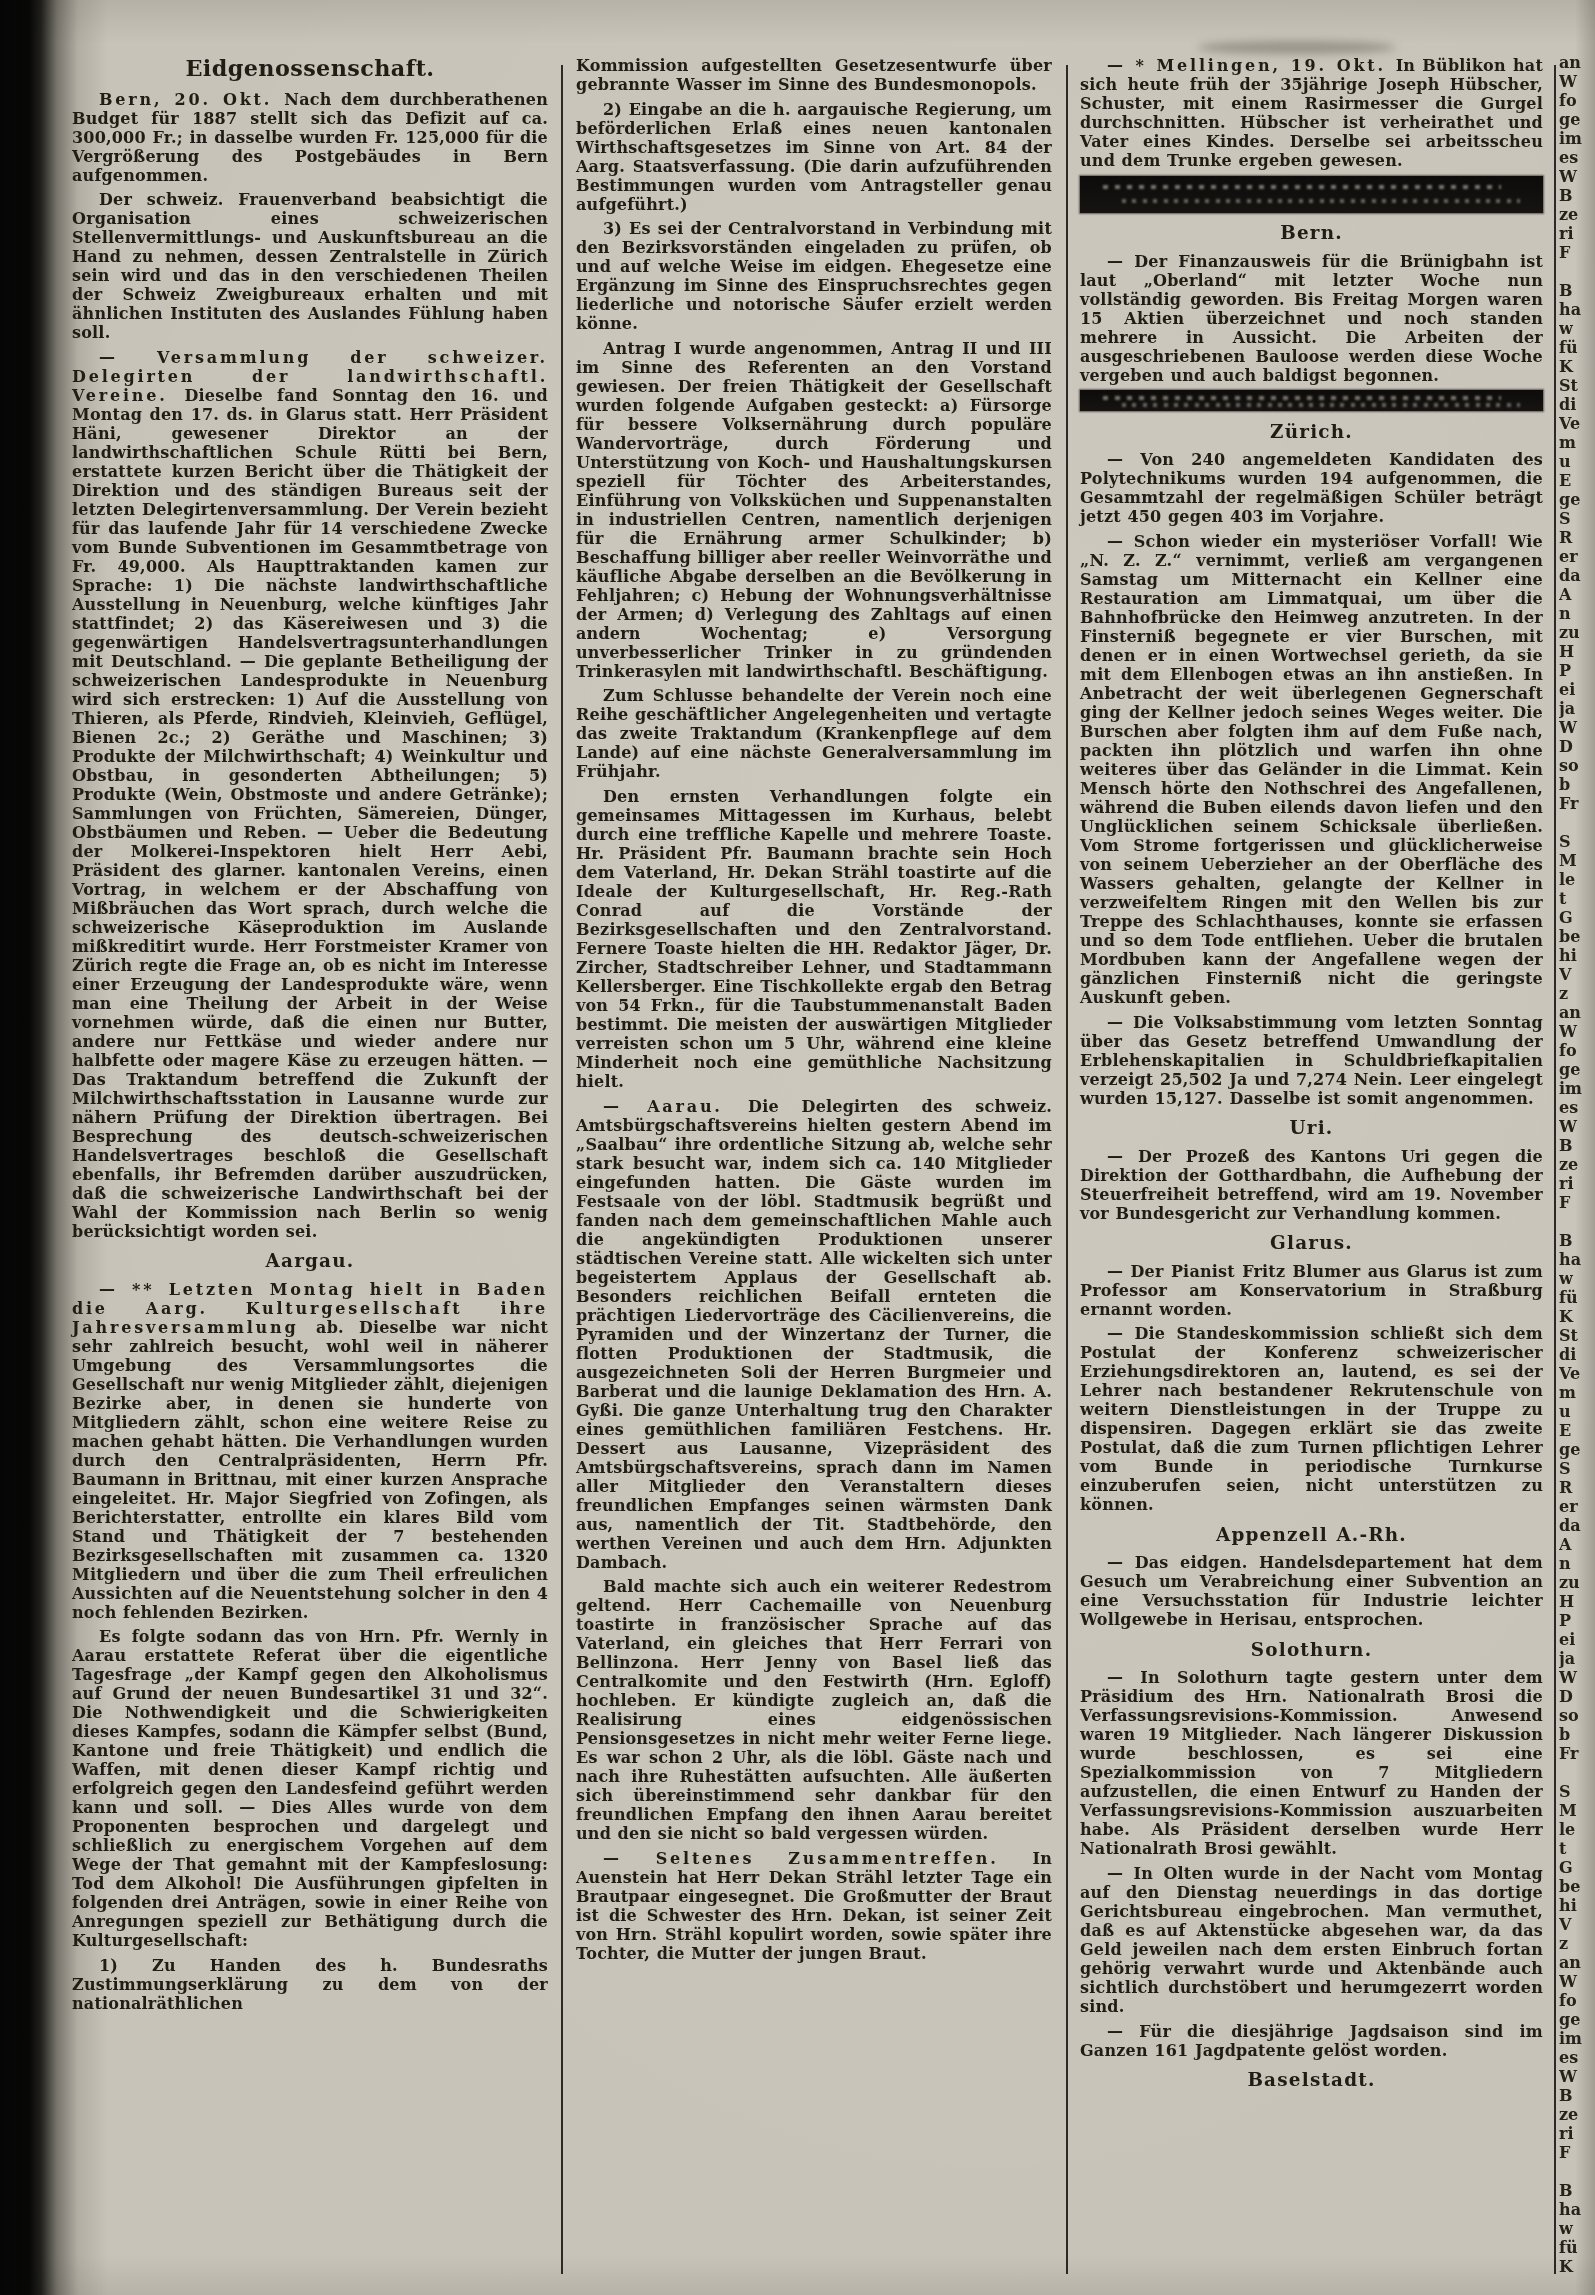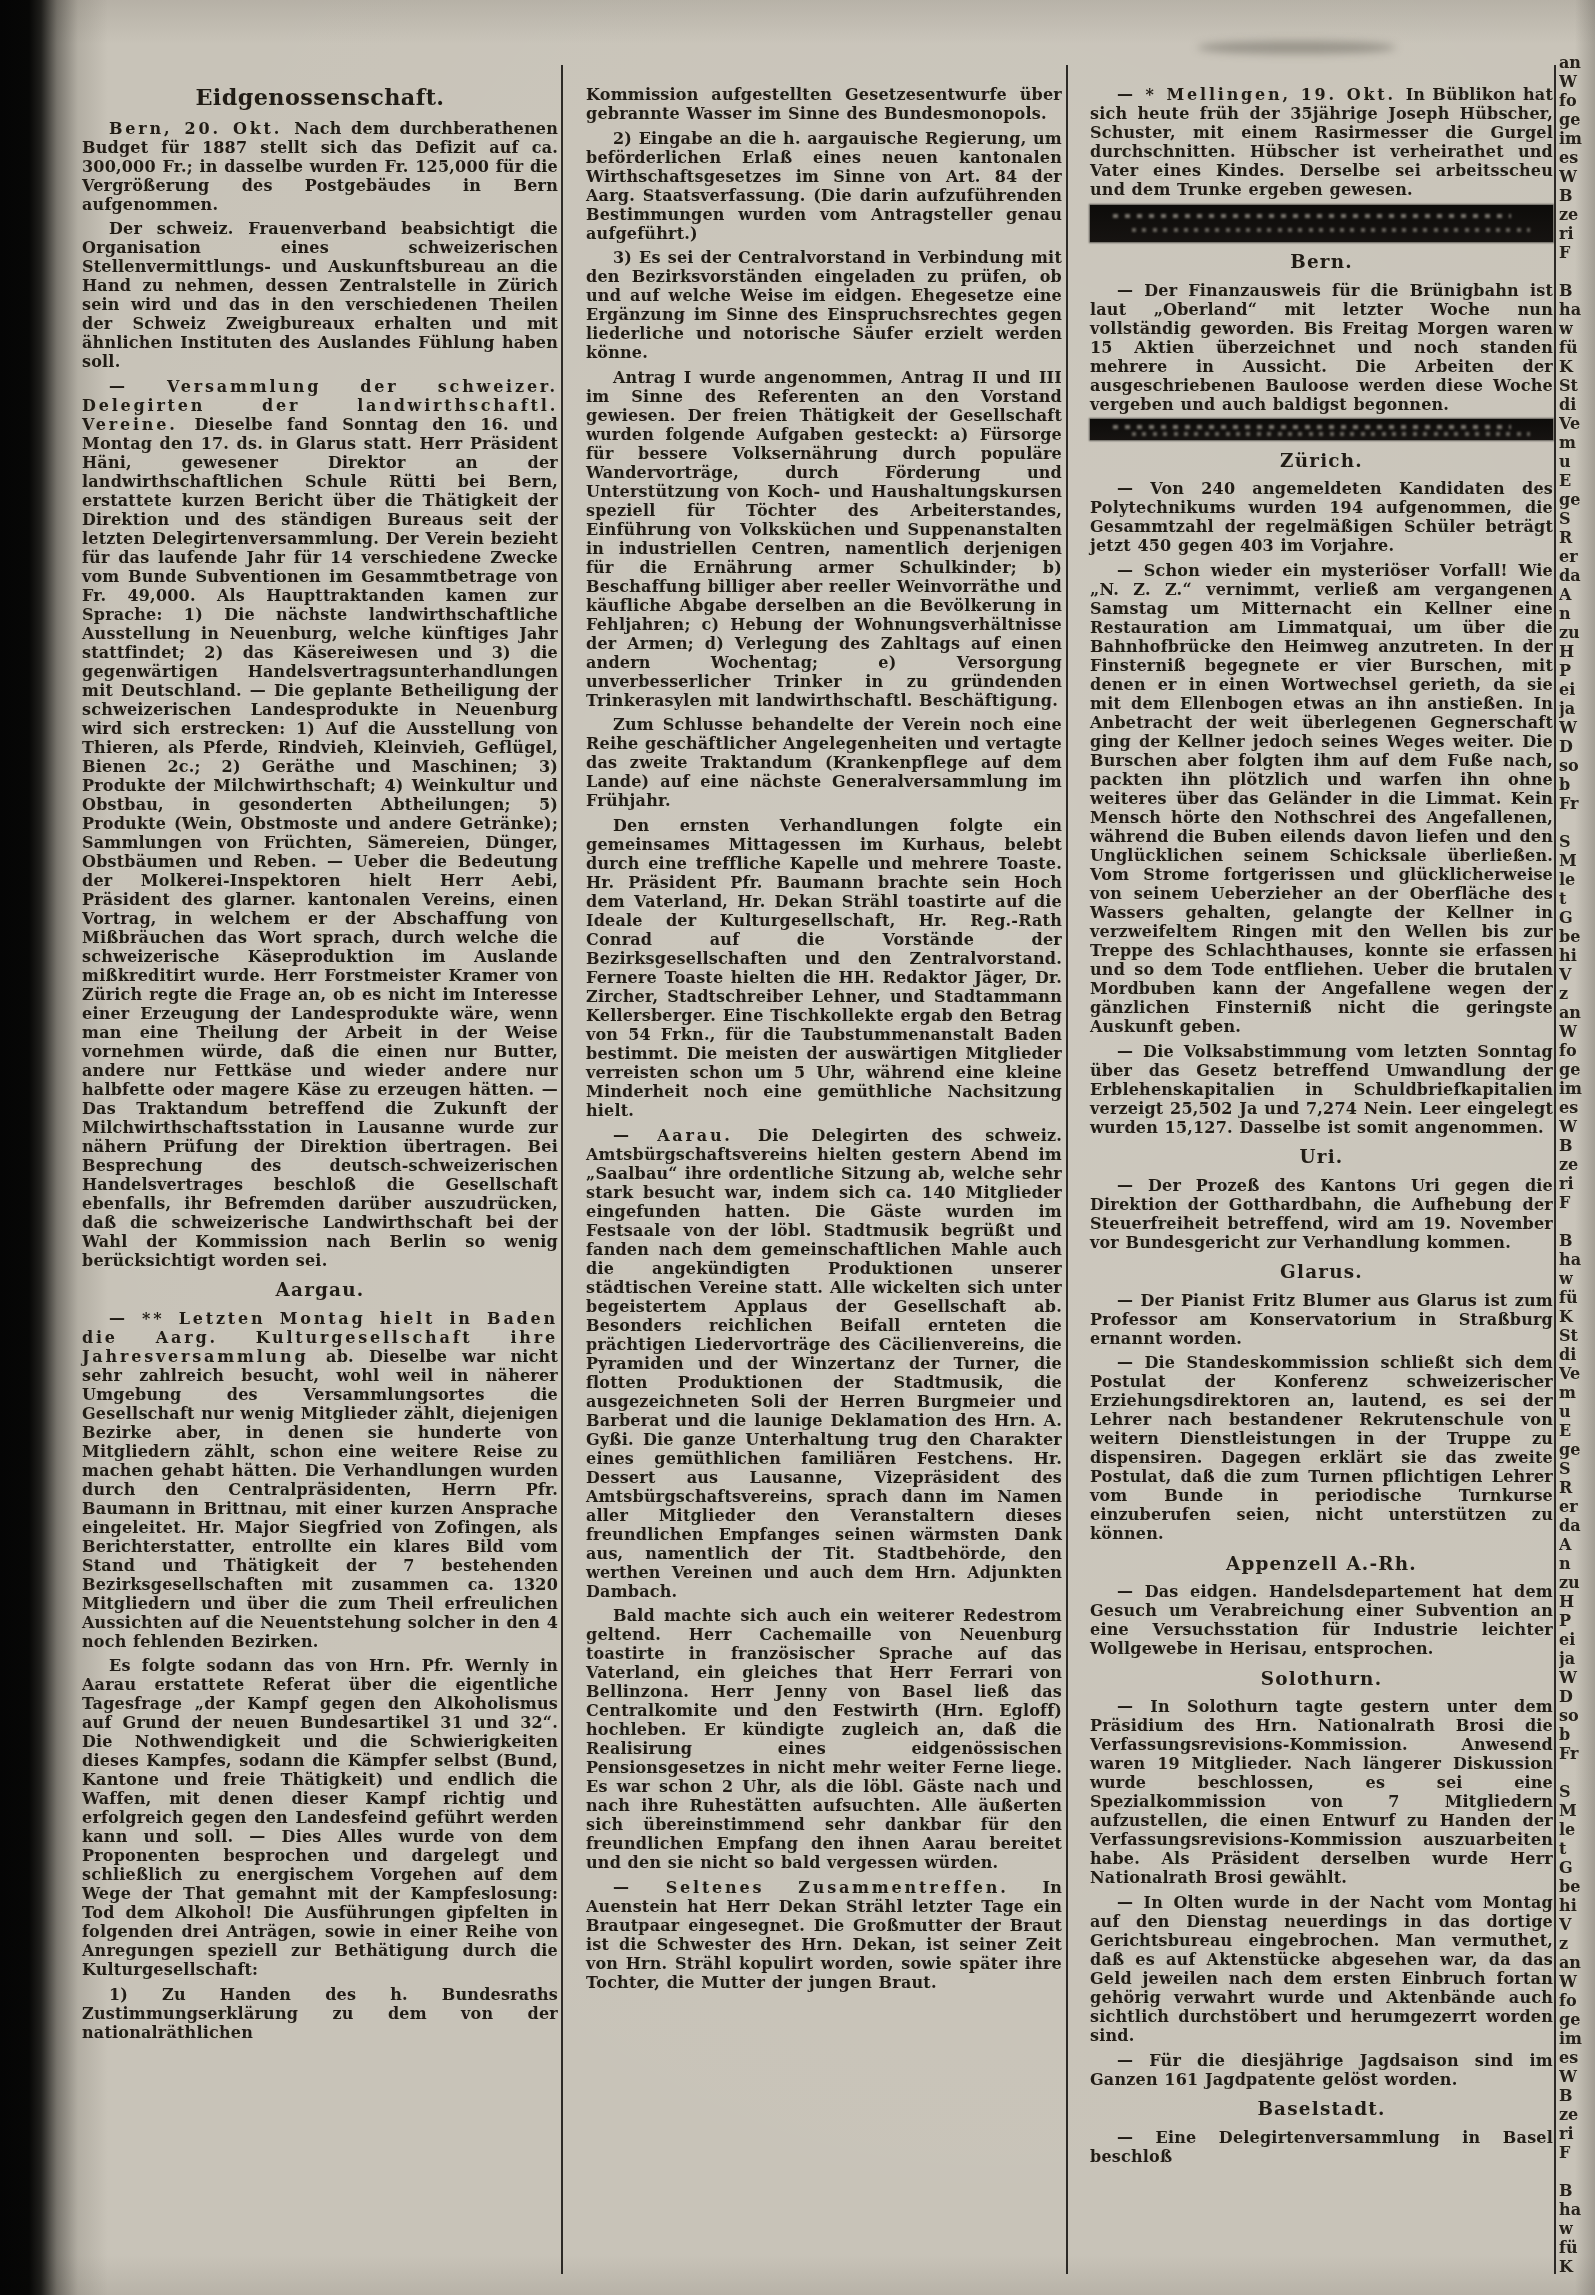--- a/index.html
+++ b/index.html
@@ -11,25 +11,25 @@
     color:#211c15;
     background:
       linear-gradient(to right, #050505 0px, #070706 29px, rgba(10,10,8,.88) 41px, rgba(42,40,35,.5) 57px, rgba(92,88,78,.2) 78px, rgba(0,0,0,0) 108px),
       linear-gradient(to left, rgba(58,54,48,.28) 0px, rgba(0,0,0,0) 21px),
       linear-gradient(to bottom, rgba(118,112,102,.22) 0px, rgba(0,0,0,0) 44px),
       linear-gradient(to top, rgba(118,112,102,.20) 0px, rgba(0,0,0,0) 40px),
       radial-gradient(ellipse at 62% 38%, rgba(255,255,252,.10), rgba(0,0,0,0) 70%),
       #c8c3b8;
   }
   .col{
-    position:absolute;top:85px;
+    position:absolute;top:56px;
     text-align:justify;
     font-size:16px;line-height:19px;
     font-weight:bold;
-    letter-spacing:0.2px;word-spacing:0.8px;margin-left:10px;
+    letter-spacing:0.2px;word-spacing:0.8px;
   }
   .col .para{margin:0 0 5.6px;text-indent:27px;}
   .col .para.noindent{text-indent:0;}
   .heading{
     text-align:center;font-weight:bold;
     font-size:18.4px;line-height:22.3px;
     margin:9.6px 0 7.2px;letter-spacing:1.2px;
     text-indent:0;
   }
   .heading.display{font-size:22.3px;line-height:25.5px;margin:0 0 8px;letter-spacing:0.4px;}
@@ -115,21 +115,20 @@
       <div class="heading">Glarus.</div>
       <p class="para">— Der Pianist Fritz Blumer aus Glarus ist zum Professor am Konservatorium in Straßburg ernannt worden.</p>
       <p class="para">— Die Standeskommission schließt sich dem Postulat der Konferenz schweizerischer Erziehungsdirektoren an, lautend, es sei der Lehrer nach bestandener Rekrutenschule von weitern Dienstleistungen in der Truppe zu dispensiren. Dagegen erklärt sie das zweite Postulat, daß die zum Turnen pflichtigen Lehrer vom Bunde in periodische Turnkurse einzuberufen seien, nicht unterstützen zu können.</p>
       <div class="heading">Appenzell A.-Rh.</div>
       <p class="para">— Das eidgen. Handelsdepartement hat dem Gesuch um Verabreichung einer Subvention an eine Versuchsstation für Industrie leichter Wollgewebe in Herisau, entsprochen.</p>
       <div class="heading">Solothurn.</div>
       <p class="para">— In Solothurn tagte gestern unter dem Präsidium des Hrn. Nationalrath Brosi die Verfassungsrevisions-Kommission. Anwesend waren 19 Mitglieder. Nach längerer Diskussion wurde beschlossen, es sei eine Spezialkommission von 7 Mitgliedern aufzustellen, die einen Entwurf zu Handen der Verfassungsrevisions-Kommission auszuarbeiten habe. Als Präsident derselben wurde Herr Nationalrath Brosi gewählt.</p>
       <p class="para">— In Olten wurde in der Nacht vom Montag auf den Dienstag neuerdings in das dortige Gerichtsbureau eingebrochen. Man vermuthet, daß es auf Aktenstücke abgesehen war, da das Geld jeweilen nach dem ersten Einbruch fortan gehörig verwahrt wurde und Aktenbände auch sichtlich durchstöbert und herumgezerrt worden sind.</p>
       <p class="para">— Für die diesjährige Jagdsaison sind im Ganzen 161 Jagdpatente gelöst worden.</p>
       <div class="heading">Baselstadt.</div>
-      <p class="para">— Eine Delegirtenversammlung in Basel beschloß</p>
     </div>
 
   <div class="divider" style="left:1554px;"></div>
 
   <div class="edge-strip">
       <div class="frag">an</div>
       <div class="frag">W</div>
       <div class="frag">fo</div>
       <div class="frag">ge</div>
       <div class="frag">im</div>

